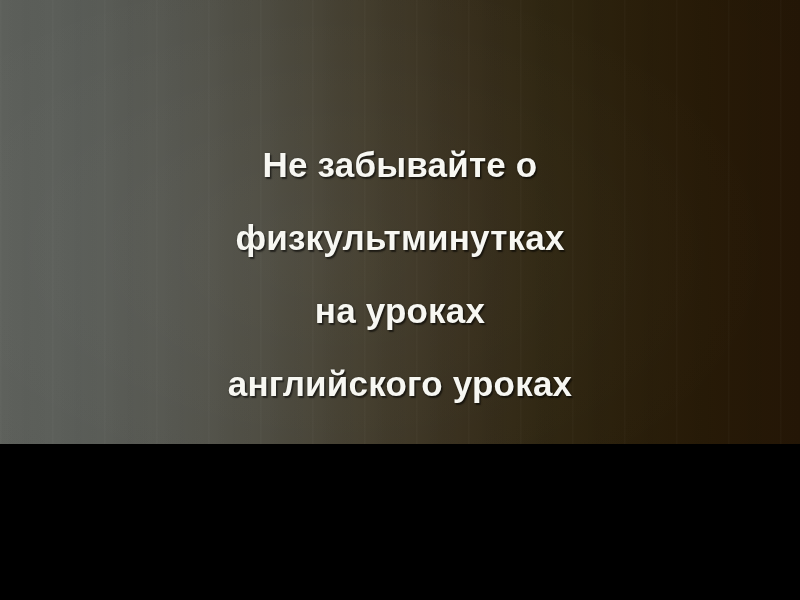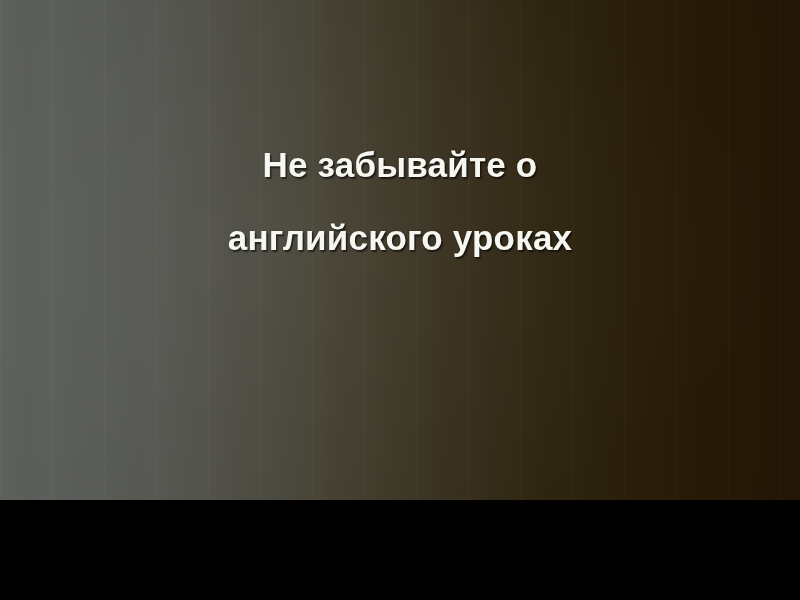--- a/index.html
+++ b/index.html
@@ -10,21 +10,21 @@
   body {
     width: 800px;
     height: 600px;
     overflow: hidden;
     font-family: "Liberation Sans", sans-serif;
   }
 
   .slide {
     position: relative;
     width: 800px;
-    height: 500px;
+    height: 444px;
     overflow: hidden;
   }
 
   
   .board {
     position: absolute;
     left: 0;
     top: 0;
     width: 800px;
     height: 557px;
@@ -212,20 +212,22 @@
 
 <div class="slide">
 
   <div class="board">
     <div class="board-streaks"></div>
     <div class="board-vignette"></div>
   </div>
 
   <div class="text-block">
     <div class="line">Не забывайте о</div>
+    <div class="line">физкультминутках</div>
+    <div class="line">на уроках</div>
     <div class="line">английского уроках</div>
   </div>
 
   <div class="ledge">
     <div class="ledge-top">
       <div class="ledge-top-grain"></div>
       <div class="ledge-shadowline"></div>
     </div>
     <div class="ledge-front">
       <div class="ledge-front-grain"></div>

